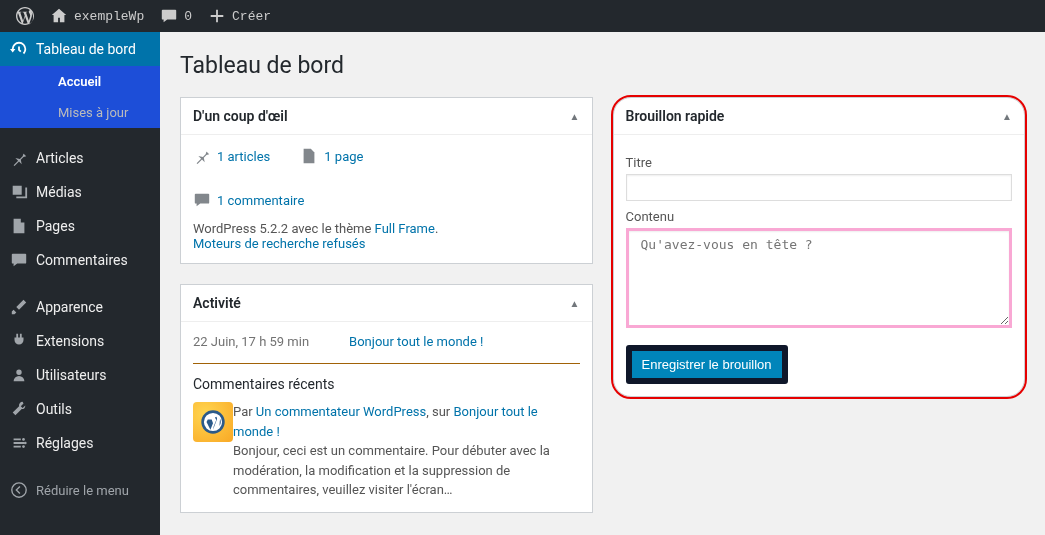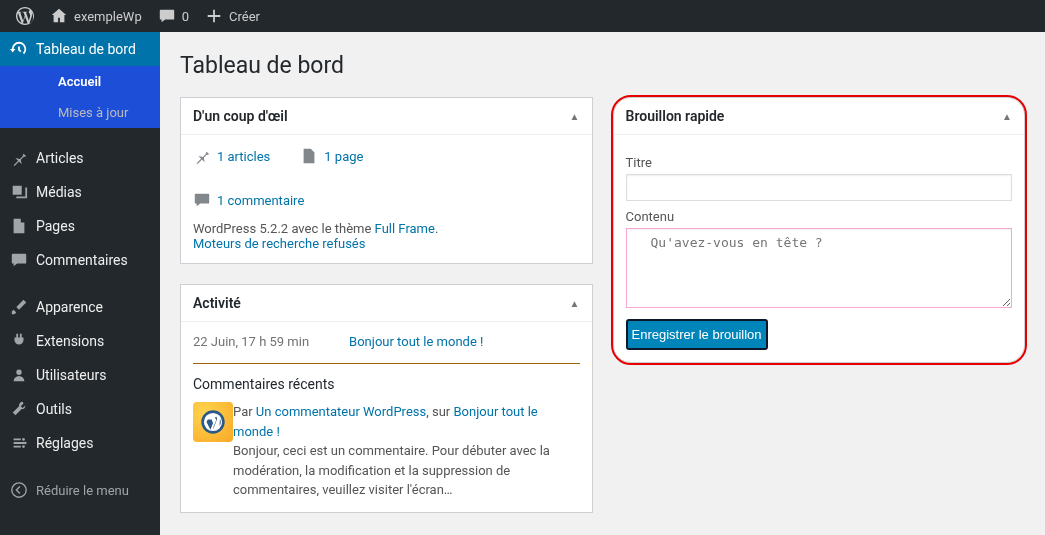--- a/index.html
+++ b/index.html
@@ -1,21 +1,21 @@
 <!DOCTYPE html>
 <html><head>
 <meta charset="utf-8">
 <style>
 * { box-sizing: border-box; margin: 0; padding: 0; }
 body { font-family: -apple-system, BlinkMacSystemFont, "Segoe UI", Roboto, sans-serif; font-size: 13px; background: #f1f1f1; color: #444; width: 1045px; height: 535px; overflow: hidden; }
 a { color: #0073aa; text-decoration: none; }
 
 
 .toolbar { background: #23282d; color: #ccc; height: 32px; display: flex; align-items: center; padding: 0 8px; font-size: 13px; }
-.toolbar .tb-item { display: flex; align-items: center; gap: 6px; padding: 0 8px; height: 32px; cursor: pointer; }
+.toolbar .tb-item { display: flex; align-items: center; gap: 6px; padding: 0 8px; height: 32px; cursor: pointer; font-family: Liberation Mono, monospace; }
 .toolbar svg { width: 18px; height: 18px; fill: #ccc; }
 
 
 .wrap { display: flex; height: calc(535px - 32px); }
 
 
 .sidebar { width: 160px; background: #23282d; color: #eee; font-size: 14px; }
 .sidebar .menu-item { display: flex; align-items: center; gap: 8px; padding: 8px 10px; cursor: pointer; color: #eee; }
 .sidebar .menu-item.active { background: #0073aa; color: #fff; position: relative; }
 .sidebar .menu-item.active::after { content: ""; position: absolute; right: -8px; top: 50%; transform: translateY(-50%); border: 8px solid transparent; border-right-color: #f1f1f1; }
@@ -49,22 +49,22 @@
 .activity .row { display: flex; gap: 40px; margin-bottom: 14px; font-size: 13px; }
 .activity .date { color: #737373; }
 .activity .comments { border-top: 1px solid #a16207; padding-top: 12px; }
 .activity .comment { display: flex; margin-top: 2px; }
 .avatar { width: 40px; height: 40px; border-radius: 4px; background: radial-gradient(circle at 30% 30%, #ffd54f, #f9a825); display: flex; align-items: center; justify-content: center; flex-shrink: 0; }
 .avatar svg { width: 26px; height: 26px; }
 .comment-body { font-size: 13px; line-height: 1.5; color: #555; }
 
 .draft label { display: block; font-size: 13px; color: #555; margin-bottom: 4px; margin-top: 8px; }
 .draft input[type=text] { width: 100%; border: 1px solid #ddd; padding: 5px 8px; font-size: 13px; background: #fff; box-shadow: inset 0 1px 2px rgba(0,0,0,.07); }
-.draft textarea { width: 100%; height: 80px; border: 1px solid #f9a8d4; padding: 6px 24px; font-size: 13px; background: #fff; resize: vertical; box-shadow: inset 0 1px 2px rgba(0,0,0,.07); }
-.draft button { margin-top: 8px; background: #0085ba; border: 2px solid #0f172a; color: #fff; padding: 6px 4px; font-size: 13px; border-radius: 3px; cursor: pointer; }
+.draft textarea { width: 100%; height: 100px; border: 3px solid #f9a8d4; padding: 6px 12px; font-size: 13px; background: #fff; resize: vertical; box-shadow: inset 0 1px 2px rgba(0,0,0,.07); }
+.draft button { margin-top: 14px; background: #0085ba; border: 6px solid #0f172a; color: #fff; padding: 6px 10px; font-size: 13px; border-radius: 3px; cursor: pointer; }
 </style>
 </head>
 <body>
 
 <div class="toolbar">
   <div class="tb-item">
     <svg viewBox="0 0 20 20">
         <path d="M10 0C4.48 0 0 4.48 0 10s4.48 10 10 10 10-4.48 10-10S15.52 0 10 0zM1.5 10c0-1.2.26-2.35.72-3.38l4.05 11.1C3.5 16.3 1.5 13.4 1.5 10zm8.5 8.5c-.83 0-1.63-.12-2.4-.34l2.55-7.4 2.6 7.15c.02.04.04.08.06.12-.88.3-1.82.47-2.81.47zm1.17-12.5c.51-.03.97-.08.97-.08.46-.05.4-.73-.05-.7 0 0-1.38.11-2.27.11-.83 0-2.24-.11-2.24-.11-.46-.03-.51.67-.05.7 0 0 .43.05.89.08l1.32 3.63-1.86 5.58L4.78 6c.51-.03.97-.08.97-.08.46-.05.4-.73-.05-.7 0 0-1.38.11-2.27.11-.16 0-.35 0-.55-.01C4.4 2.93 7.02 1.5 10 1.5c2.22 0 4.24.85 5.76 2.24-.04 0-.07-.01-.11-.01-.83 0-1.43.73-1.43 1.51 0 .7.4 1.3.83 2 .32.57.7 1.3.7 2.35 0 .73-.28 1.57-.65 2.75l-.85 2.84-3.08-9.18zm6.23-.7c1.02 1.86 1.6 3.99 1.6 6.25 0 3.35-1.82 6.28-4.52 7.85l2.6-7.5c.48-1.21.65-2.18.65-3.04 0-.31-.02-.6-.06-.87.62.62.62.62-.27-2.69z"></path>
       </svg>
   </div>

